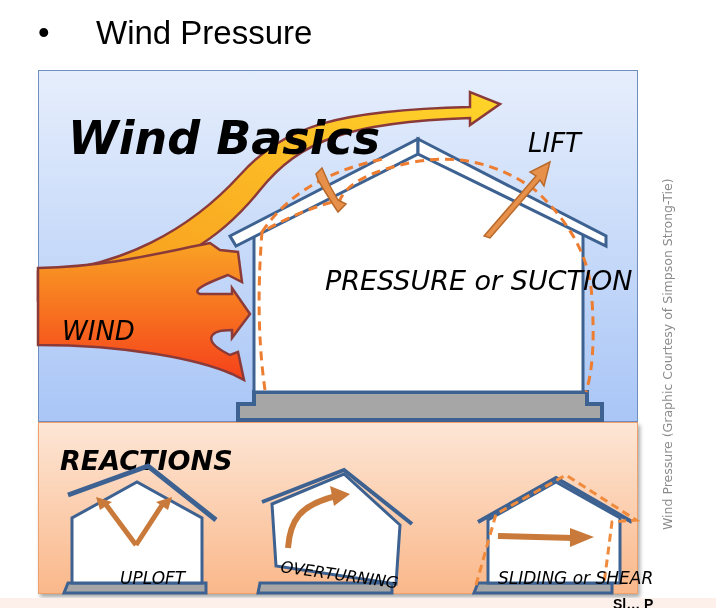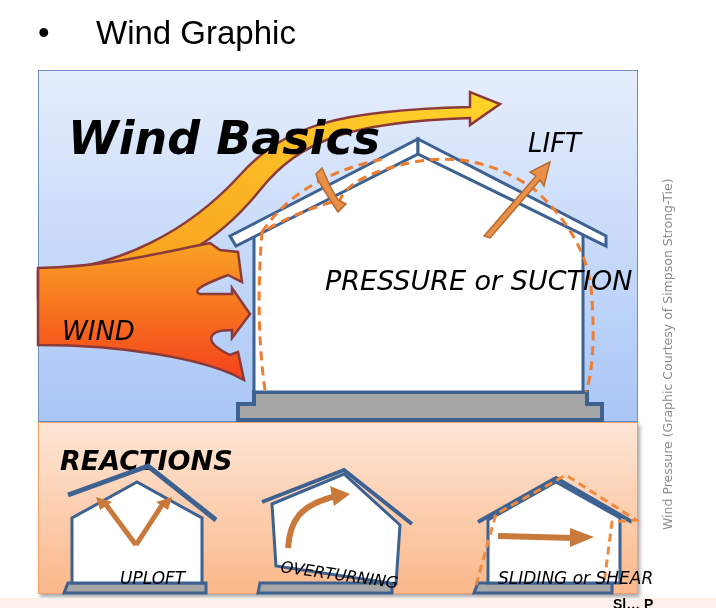--- a/index.html
+++ b/index.html
@@ -13,21 +13,21 @@
   .footer-text { position:absolute; left:613px; top:598px; font-size:14px; font-weight:bold; color:#000; white-space:nowrap; line-height:12px; height:10px; overflow:hidden;text-align:right; }
   .side-caption { position:absolute; left:660px; top:530px; transform:rotate(-90deg); transform-origin:0 0; font-family:"DejaVu Sans", sans-serif; font-size:12.5px; color:#8a8a8a; white-space:nowrap; }
   svg { position:absolute; left:0; top:0; }
   .lbl { font-family:"DejaVu Sans", sans-serif; font-style:italic; fill:#000; }
 </style>
 </head>
 <body>
 
 <div class="bullet-line">
   <span class="dot">•</span>
-  <span class="txt">Wind Graphic</span>
+  <span class="txt">Wind Pressure</span>
 </div>
 
 <div class="panel-top"></div>
 <div class="panel-bottom"></div>
 
 <svg width="716" height="608" viewBox="0 0 716 608">
   <defs>
     <linearGradient id="gYellow" x1="0" y1="1" x2="1" y2="0">
       <stop offset="0" stop-color="#f7961e"></stop>
       <stop offset="1" stop-color="#ffd52a"></stop>

